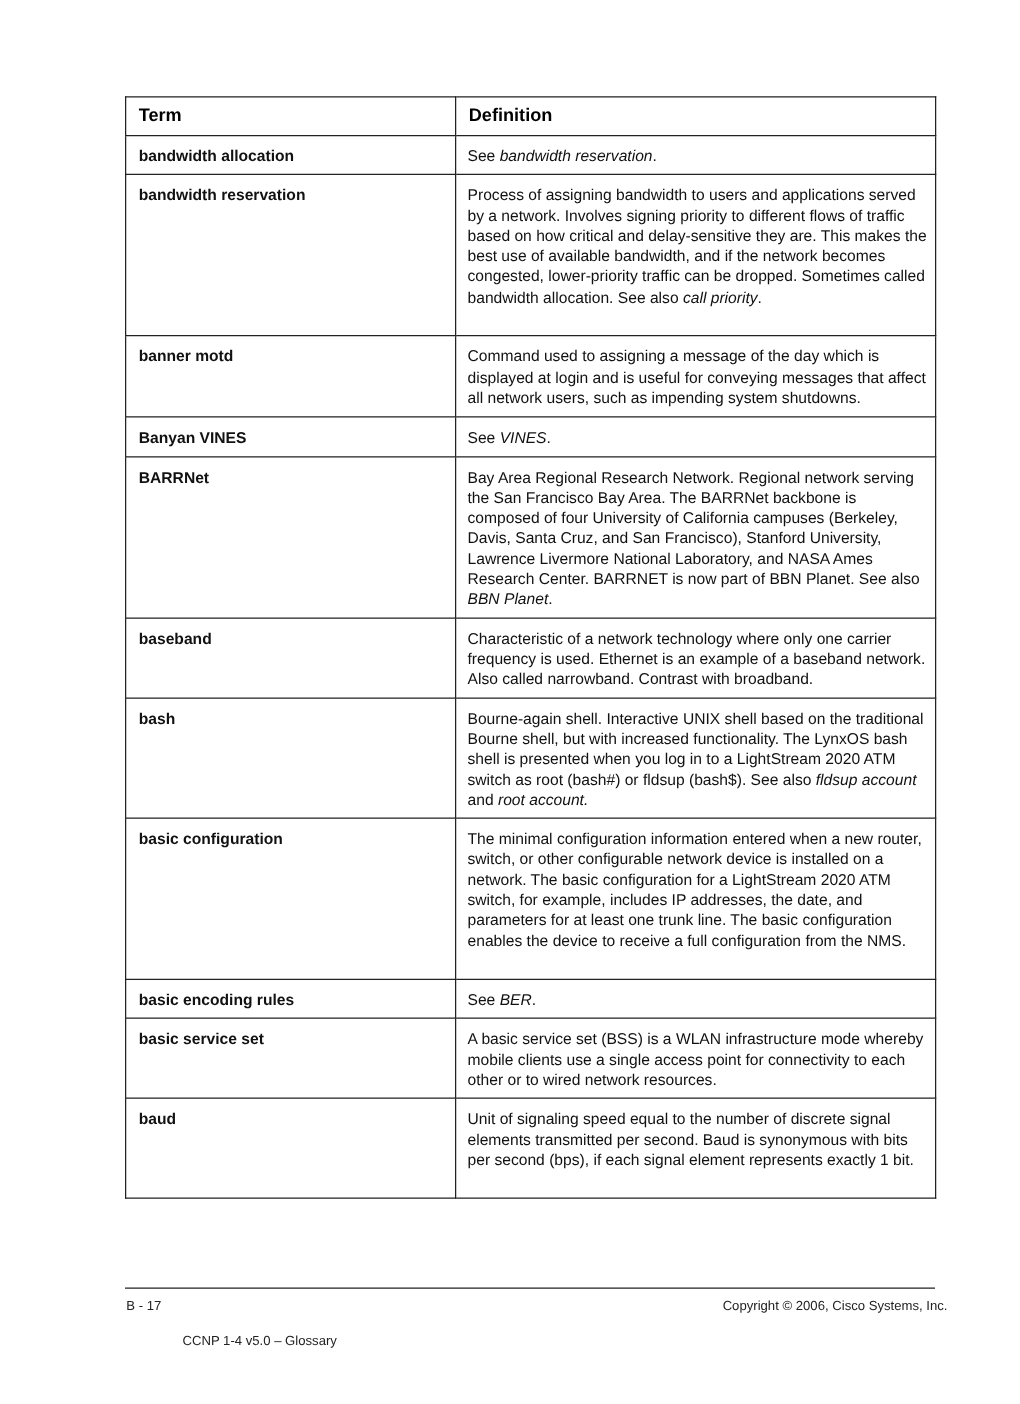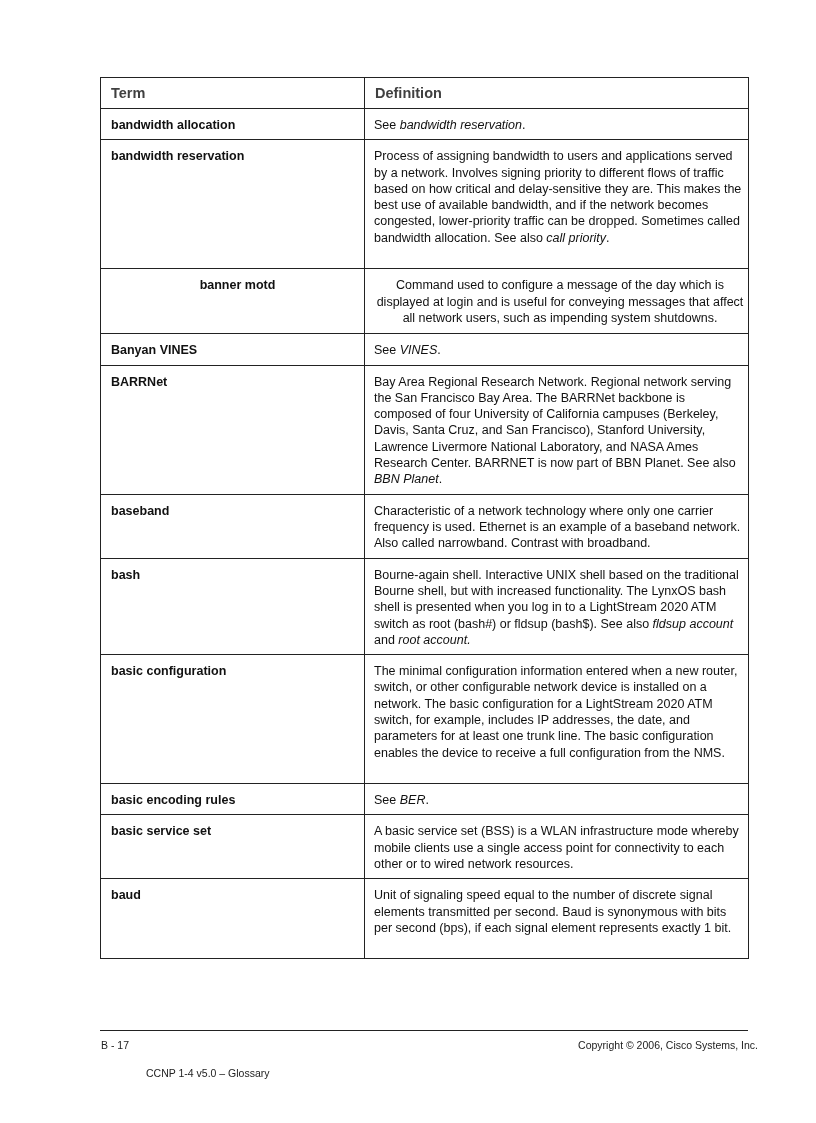--- a/index.html
+++ b/index.html
@@ -1,21 +1,21 @@
 <!DOCTYPE html>
 <html><head>
 <meta charset="utf-8">
 <style>
   html, body { margin:0; padding:0; background:#ffffff; }
   body { width:816px; height:1123px; position:relative; font-family:"Liberation Sans", sans-serif; color:#111; }
   .glossary { position:absolute; left:100px; top:77px; width:648px; border-collapse:collapse; table-layout:fixed; }
   .glossary td, .glossary th { border:1px solid #222; vertical-align:top; padding:0; }
   .glossary col.c1 { width:264px; }
   .glossary col.c2 { width:384px; }
-  .hdr th { height:31px; text-align:left; color:#404040; font-weight:bold; font-size:14.5px; padding:7px 0 0 10px; box-sizing:border-box; }
+  .hdr th { height:31px; text-align:left; color:#000000; font-weight:bold; font-size:14.5px; padding:7px 0 0 10px; box-sizing:border-box; }
   .term { font-weight:bold; font-size:12.5px; padding:8px 0 0 10px !important; line-height:16px; }
   .def { font-size:12.5px; line-height:16.3px; padding:8px 2px 6px 9px !important; }
   .def i { font-style:italic; }
   .footer-rule { position:absolute; left:100px; top:1030px; width:648px; border-top:1.5px solid #222; }
   .footer { position:absolute; top:1039px; font-size:10.5px; color:#222; }
   .f-left { left:101px; }
   .f-title { left:146px;margin-top:28px; }
   .f-right { right:58px; }
 </style>
 </head>
@@ -34,23 +34,23 @@
   </thead>
   <tbody id="rows">
       <tr style="height: 31px;">
         <td class="term">bandwidth allocation</td>
         <td class="def"><span>See </span><i>bandwidth reservation</i><span>.</span></td>
       </tr>
       <tr style="height: 129px;">
         <td class="term">bandwidth reservation</td>
         <td class="def"><span>Process of assigning bandwidth to users and applications served by a network. Involves signing priority to different flows of traffic based on how critical and delay-sensitive they are. This makes the best use of available bandwidth, and if the network becomes congested, lower-priority traffic can be dropped. Sometimes called bandwidth allocation. See also </span><i>call priority</i><span>.</span></td>
       </tr>
-      <tr style="height: 65px; text-align: center;">
+      <tr style="height: 65px;">
         <td class="term">banner motd</td>
-        <td class="def"><span>Command used to configure a message of the day which is displayed at login and is useful for conveying messages that affect all network users, such as impending system shutdowns.</span></td>
+        <td class="def"><span>Command used to assigning a message of the day which is displayed at login and is useful for conveying messages that affect all network users, such as impending system shutdowns.</span></td>
       </tr>
       <tr style="height: 31px;">
         <td class="term">Banyan VINES</td>
         <td class="def"><span>See </span><i>VINES</i><span>.</span></td>
       </tr>
       <tr style="height: 129px;">
         <td class="term">BARRNet</td>
         <td class="def"><span>Bay Area Regional Research Network. Regional network serving the San Francisco Bay Area. The BARRNet backbone is composed of four University of California campuses (Berkeley, Davis, Santa Cruz, and San Francisco), Stanford University, Lawrence Livermore National Laboratory, and NASA Ames Research Center. BARRNET is now part of BBN Planet. See also </span><i>BBN Planet</i><span>.</span></td>
       </tr>
       <tr style="height: 64px;">

